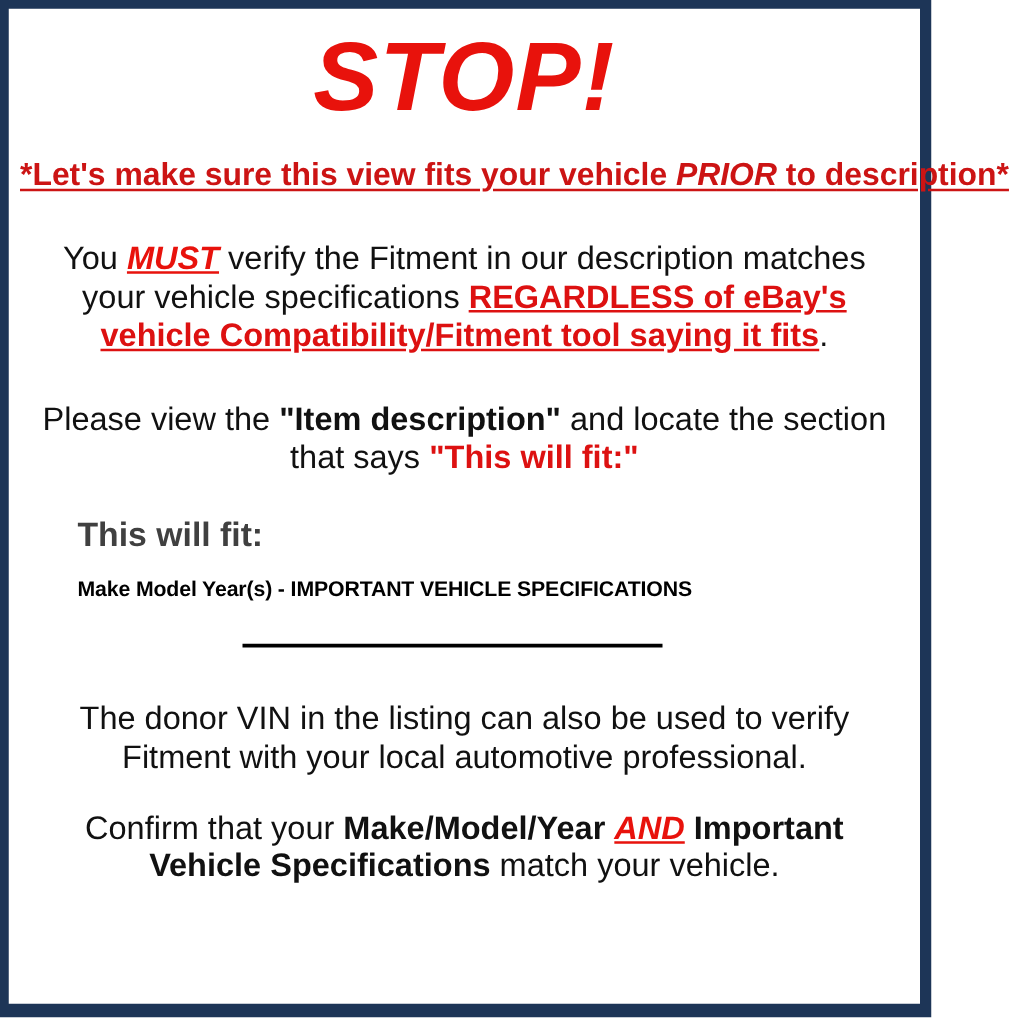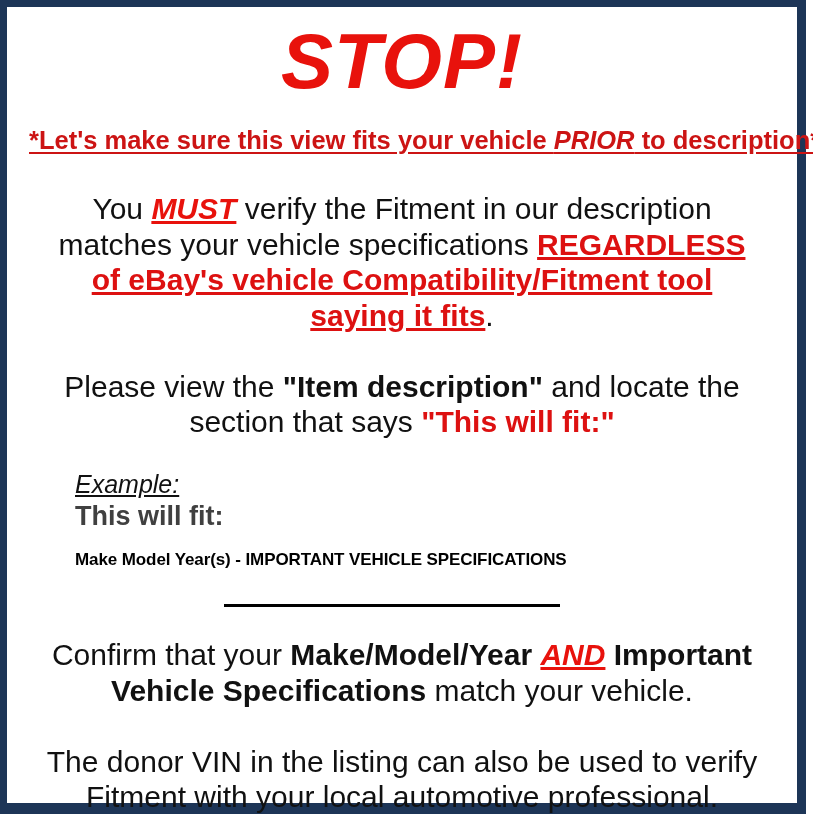--- a/index.html
+++ b/index.html
@@ -10,28 +10,28 @@
   }
   body {
     width: 813px;
     height: 814px;
     overflow: hidden;
     font-family: "Liberation Sans", sans-serif;
   }
 
   .notice-frame {
     box-sizing: border-box;
-    width: 806px;
+    width: 745px;
     height: 814px;
     background: #ffffff;
     border-top: 7px solid #1d3557;
     border-left: 7px solid #1d3557;
     border-right: 9px solid #1d3557;
     border-bottom: 11px solid #1d3557;
-    padding: 0 22px;
+    padding: 0 9px;
     display: block;
   }
 
   .inner {
     width: 100%;
     text-align: center;
   }
 
   
   .stop-title {
@@ -60,21 +60,21 @@
     white-space: nowrap;
     text-align: center;
   }
   .subtitle .ital {
     font-style: italic;
   }
 
   
   .para {
     margin: 0;
-    font-size: 30px;
+    font-size: 26px;
     color: #111111;
     line-height: 1.18;
     padding: 0 14px;
   }
   .p-must { padding-top: 36px; }
   .p-view { padding-top: 36px; }
   .p-confirm { padding-top: 26px; }
   .p-vin { padding-top: 36px; }
 
   .red-bold-ital-u {
@@ -166,32 +166,29 @@
 
     <p class="para p-must">
       <span>You </span><span class="red-bold-ital-u">MUST</span><span> verify the Fitment in our description matches your vehicle specifications </span><span class="red-bold-u">REGARDLESS of eBay's vehicle Compatibility/Fitment tool saying it fits</span><span>.</span>
     </p>
 
     <p class="para p-view">
       <span>Please view the </span><span class="blk-bold">"Item description"</span><span> and locate the section that says </span><span class="red-bold">"This will fit:"</span>
     </p>
 
     <div class="example-block">
-      <p style="margin:0;line-height:1.15;">
-        <span class="example-label">Example:</span>
-      </p>
       <p class="example-fit">This will fit:</p>
       <p class="example-spec">Make Model Year(s) - IMPORTANT VEHICLE SPECIFICATIONS</p>
     </div>
 
     <div class="divider-wrap">
       <span class="divider"></span>
     </div>
 
+    <p class="para p-vin">The donor VIN in the listing can also be used to verify Fitment with your local automotive professional.</p>
+
     <p class="para p-confirm">
       <span>Confirm that your </span><span class="blk-bold">Make/Model/Year</span><span> </span><span class="red-bold-ital-u">AND</span><span> </span><span class="blk-bold">Important Vehicle Specifications</span><span> match your vehicle.</span>
     </p>
-
-    <p class="para p-vin">The donor VIN in the listing can also be used to verify Fitment with your local automotive professional.</p>
 
 
   </div>
 </div>
 
 </body></html>

